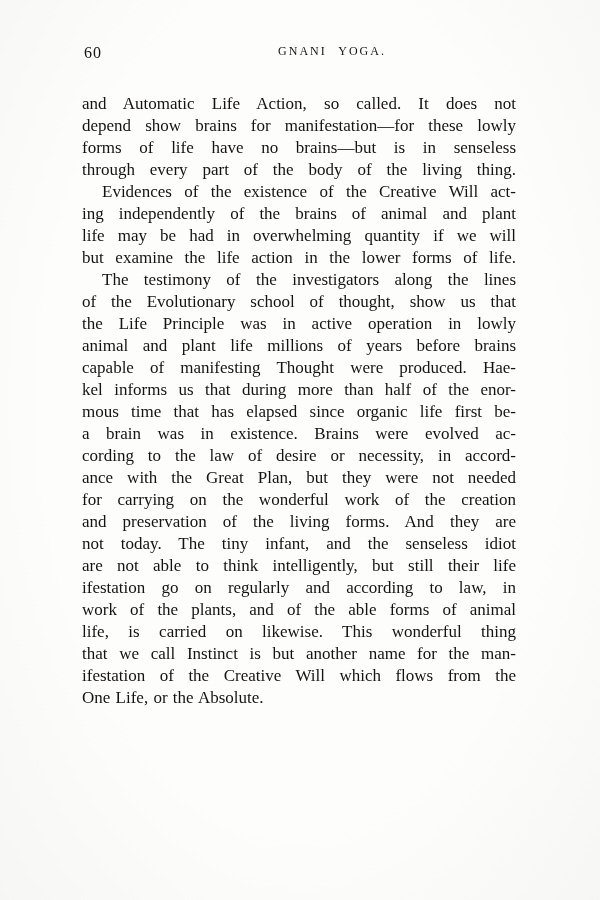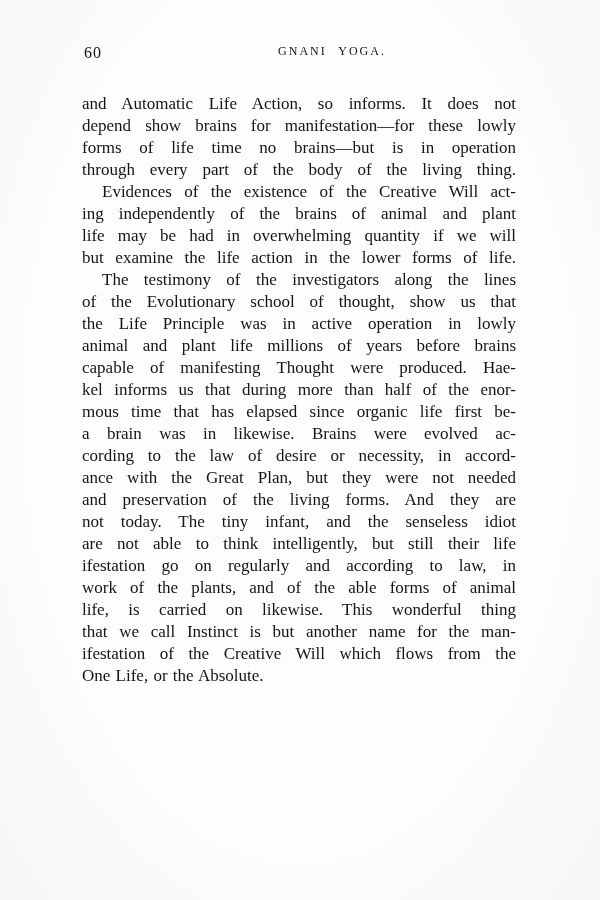--- a/index.html
+++ b/index.html
@@ -76,44 +76,45 @@
 <div class="scan-surface"></div>
 
 <div class="page-header">
   <span class="page-number">60</span>
   <span class="page-title">GNANI YOGA.</span>
 </div>
 
 <div class="body-text">
 
   <div>
-    <div class="line">and Automatic Life Action, so informs. It does not</div>
+    <div class="line">and Automatic Life Action, so called. It does not</div>
     <div class="line">depend show brains for manifestation—for these lowly</div>
-    <div class="line">forms of life time no brains—but is in operation</div>
+    <div class="line">forms of life have no brains—but is in senseless</div>
     <div class="line">through every part of the body of the living thing.</div>
   </div>
 
   <div>
     <div class="line indent">Evidences of the existence of the Creative Will act-</div>
     <div class="line">ing independently of the brains of animal and plant</div>
     <div class="line">life may be had in overwhelming quantity if we will</div>
     <div class="line">but examine the life action in the lower forms of life.</div>
   </div>
 
   <div>
     <div class="line indent">The testimony of the investigators along the lines</div>
     <div class="line">of the Evolutionary school of thought, show us that</div>
     <div class="line">the Life Principle was in active operation in lowly</div>
     <div class="line">animal and plant life millions of years before brains</div>
     <div class="line">capable of manifesting Thought were produced. Hae-</div>
     <div class="line">kel informs us that during more than half of the enor-</div>
     <div class="line">mous time that has elapsed since organic life first be-</div>
-    <div class="line">a brain was in likewise. Brains were evolved ac-</div>
+    <div class="line">a brain was in existence. Brains were evolved ac-</div>
     <div class="line">cording to the law of desire or necessity, in accord-</div>
     <div class="line">ance with the Great Plan, but they were not needed</div>
+    <div class="line">for carrying on the wonderful work of the creation</div>
     <div class="line">and preservation of the living forms. And they are</div>
     <div class="line">not today. The tiny infant, and the senseless idiot</div>
     <div class="line">are not able to think intelligently, but still their life</div>
     <div class="line">ifestation go on regularly and according to law, in</div>
     <div class="line">work of the plants, and of the able forms of animal</div>
     <div class="line">life, is carried on likewise. This wonderful thing</div>
     <div class="line">that we call Instinct is but another name for the man-</div>
     <div class="line">ifestation of the Creative Will which flows from the</div>
     <div class="line short">One Life, or the Absolute.</div>
   </div>

